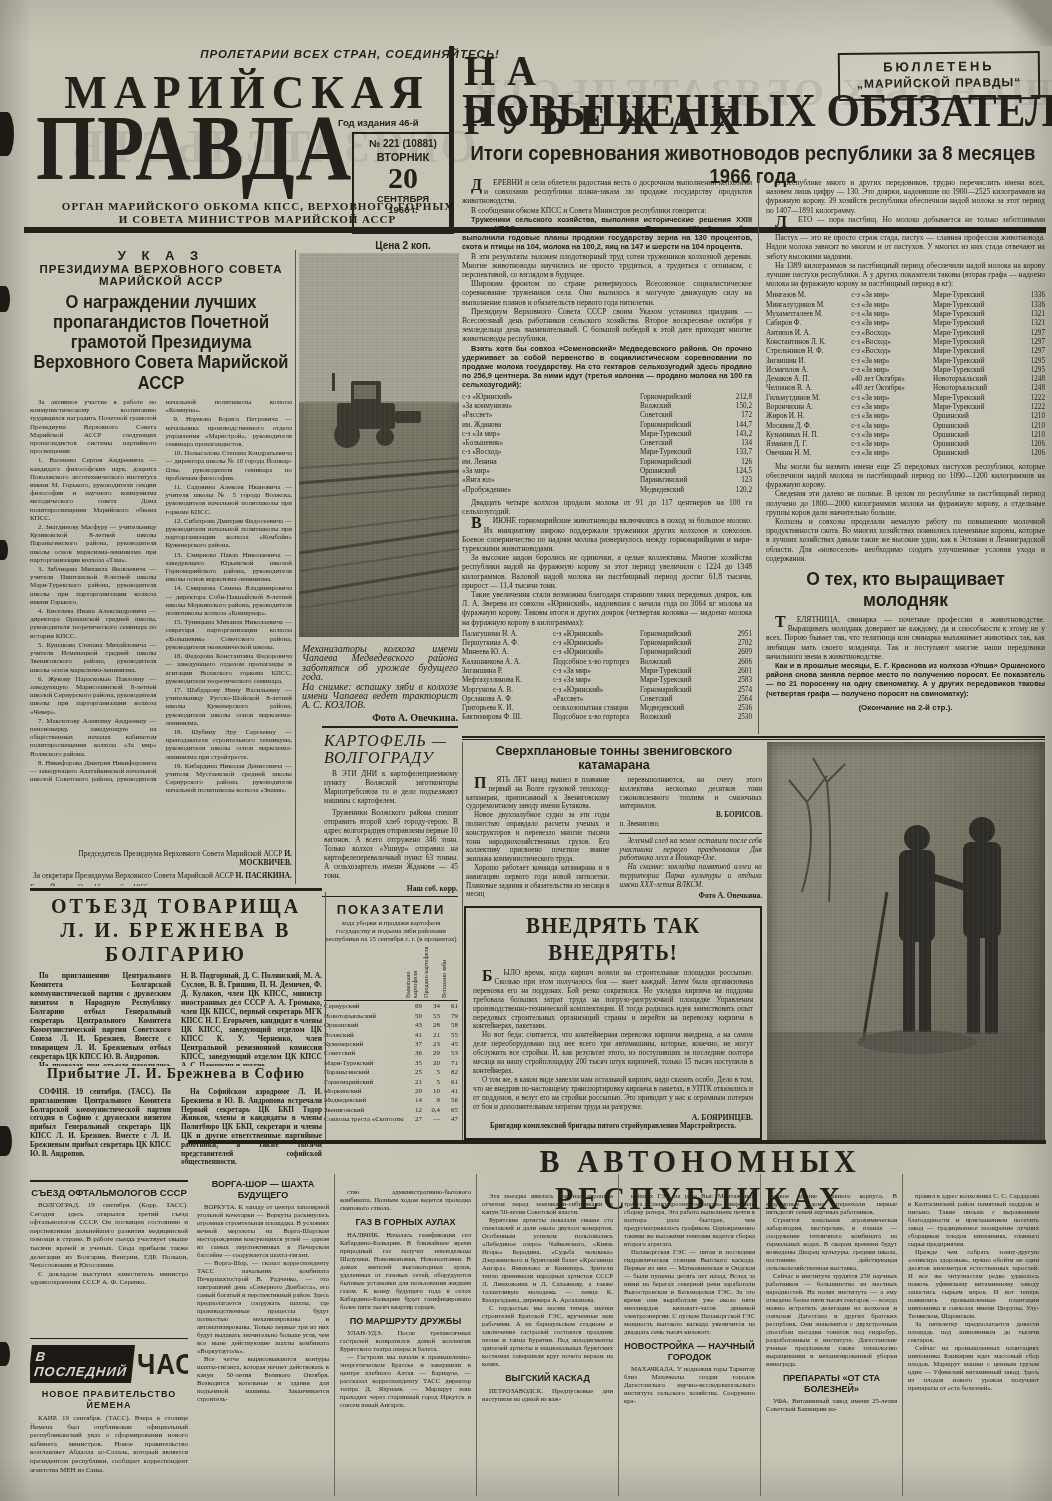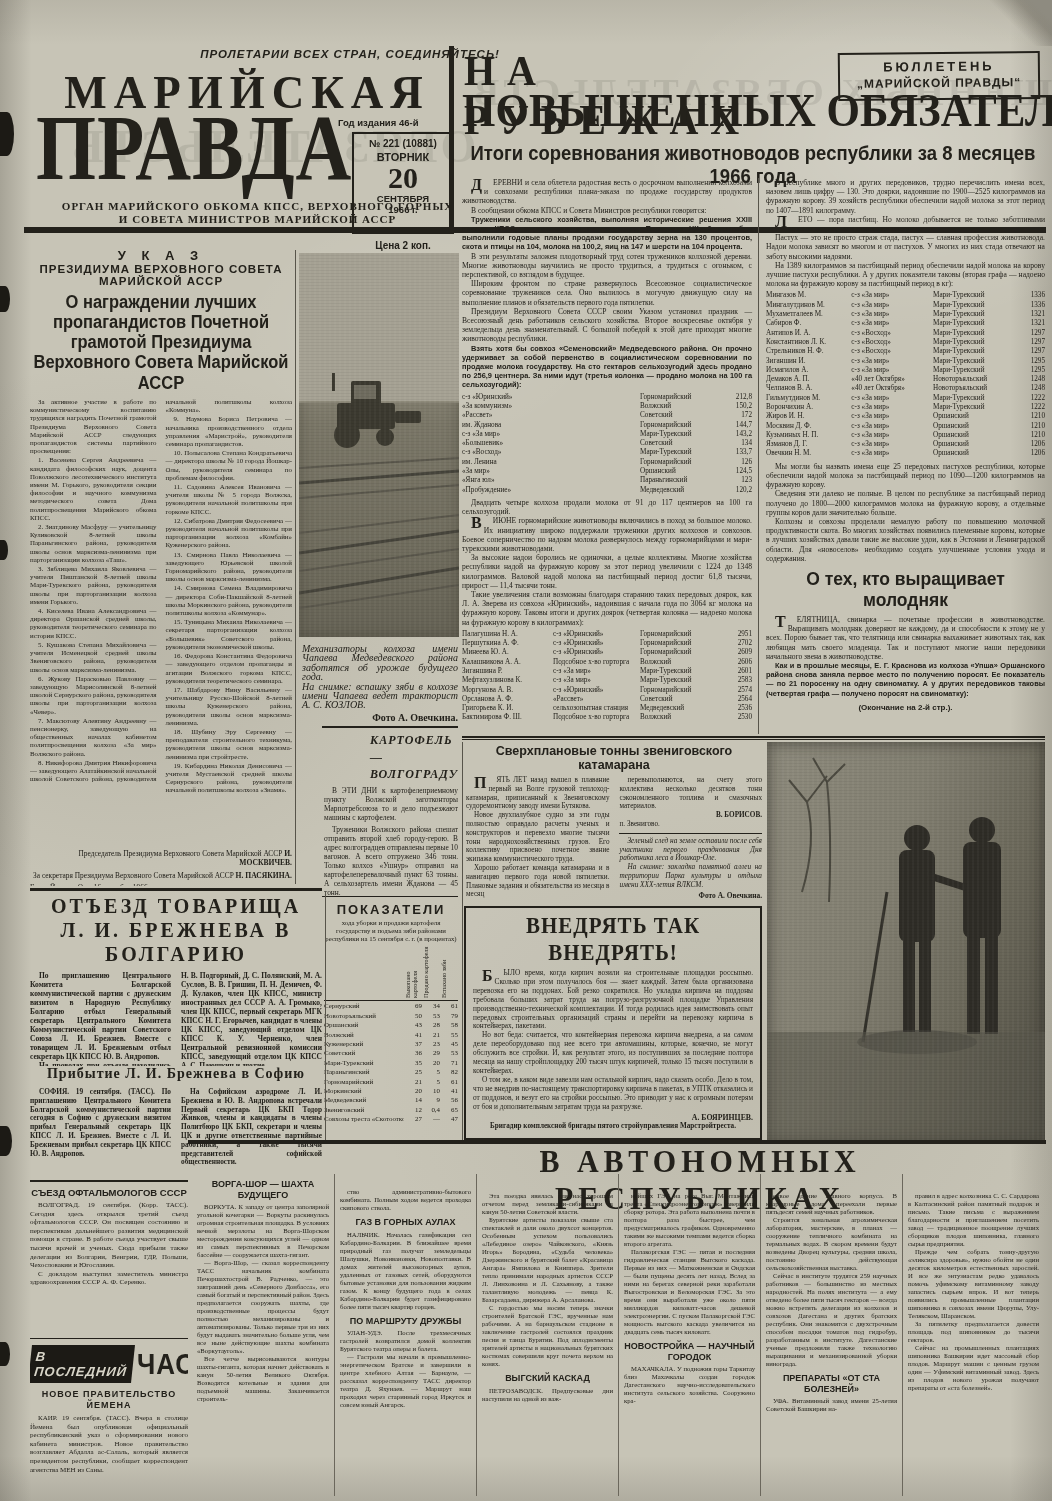--- a/index.html
+++ b/index.html
@@ -68,21 +68,21 @@
   .uplace{font-size:7.4px;margin-top:3px;}
   #vrule-a{left:295px;top:250px;width:1px;height:634px;background:#57544a;}
   
   #photo1{left:299px;top:253px;width:160px;height:384px;background:linear-gradient(180deg,#a8a496 0%,#9b9789 30%,#7d7a6d 45%,#6e6b5f 70%,#55534a 100%);box-shadow:inset 0 0 14px rgba(30,28,22,.55);}
   .grain{position:absolute;inset:0;background:repeating-linear-gradient(0deg, rgba(0,0,0,.05) 0 1px, transparent 1px 3px),repeating-linear-gradient(90deg, rgba(255,255,255,.03) 0 2px, transparent 2px 5px);}
   #cap1{left:302px;top:644px;width:156px;font-style:italic;font-size:10px;line-height:9.4px;text-align:justify;}
   #cap1 .credit{text-align:right;font-style:normal;font-weight:bold;margin-top:3px;}
   
   #kart-rule{left:322px;top:726px;width:136px;height:2px;background:#23211b;}
   #kartofel{left:324px;top:732px;width:134px;height:166px;overflow:hidden;}
-  #kartofel .t{font-weight:bold;font-style:italic;font-size:12px;letter-spacing:1px;line-height:17px;margin-left:46px;}
+  #kartofel .t{font-weight:normal;font-style:italic;font-size:16px;letter-spacing:1px;line-height:17px;}
   #kartofel p.body{font-size:7.4px;line-height:9px;text-align:justify;text-indent:8px;margin-top:3px;}
   #kartofel .sig{text-align:right;font-weight:bold;font-size:7.6px;margin-top:4px;}
   
   #pok-rule{left:322px;top:896px;width:136px;height:1px;background:#23211b;}
   #pokazateli{left:324px;top:902px;width:134px;height:238px;overflow:hidden;}
   #pokazateli .t{text-align:center;font:bold 13px "Liberation Sans",sans-serif;letter-spacing:2px;}
   #pokazateli .st{font-size:6.8px;line-height:7.8px;text-align:center;margin-top:2px;}
   .pok-head{display:flex;align-items:flex-end;border-bottom:1px solid #23211b;margin-top:4px;padding-bottom:2px;}
   .pok-head .sp{flex:1;}
   .pok-head .ph{writing-mode:vertical-rl;transform:rotate(180deg);font-size:6.2px;line-height:7px;height:52px;width:18px;}

